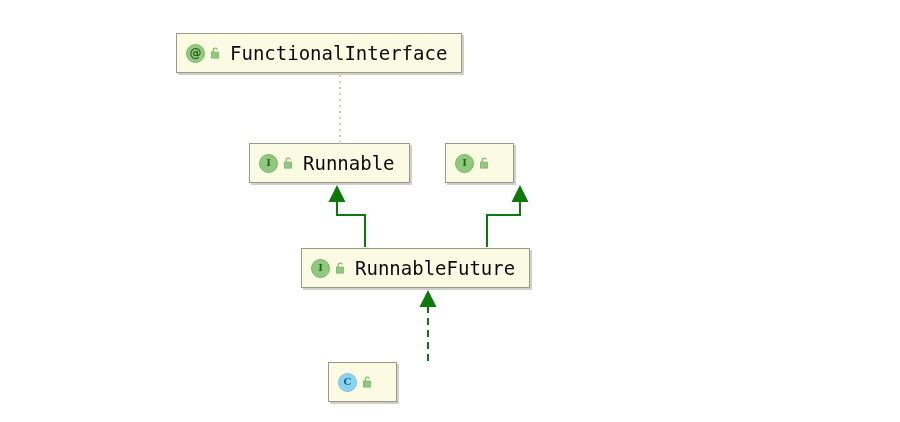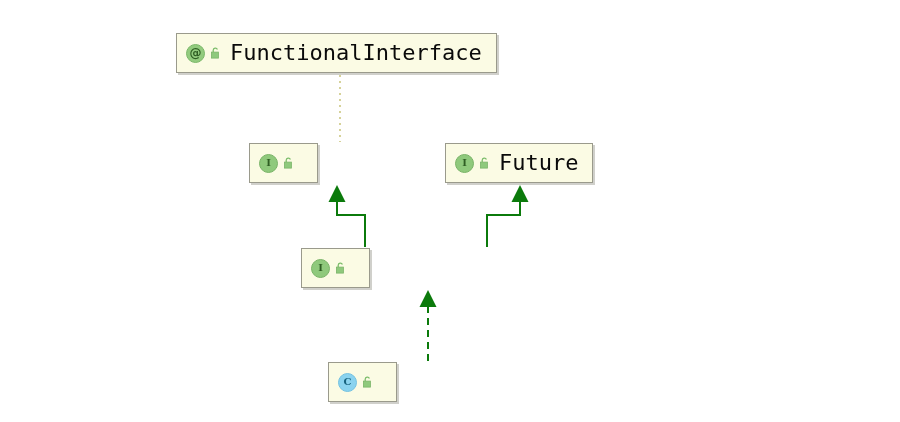--- a/index.html
+++ b/index.html
@@ -79,21 +79,21 @@
   .lock-icon {
     flex: 0 0 auto;
     width: 11px;
     height: 12px;
     margin-right: 9px;
     display: block;
   }
 
   .node-label {
     font-family: "DejaVu Sans Mono", "Liberation Mono", monospace;
-    font-size: 22px;
+    font-size: 19px;
     color: #0a0a0a;
     letter-spacing: 0px;
     line-height: 1;
   }
 
   
   #node-functionalinterface { left: 176px; top: 33px; }
   #node-runnable           { left: 249px; top: 143px; }
   #node-future             { left: 445px; top: 143px; }
   #node-runnablefuture     { left: 301px; top: 248px; }
@@ -131,37 +131,38 @@
     </svg>
     <span class="node-label">FunctionalInterface</span>
   </div>
 
   <div class="uml-node" id="node-runnable">
     <span class="node-icon kind-interface">I</span>
     <svg class="lock-icon" viewBox="0 0 11 12" xmlns="http://www.w3.org/2000/svg">
       <path d="M3.2 5.2 V3.2 a2.2 2.2 0 0 1 4.2 -0.7" fill="none" stroke="#7cbd6a" stroke-width="1.3"></path>
       <rect x="1.4" y="5.1" width="7" height="6" fill="#8fc97c" stroke="#7ab468" stroke-width="0.8"></rect>
     </svg>
+    <span class="node-label">Runnable</span>
   </div>
 
   <div class="uml-node" id="node-future">
     <span class="node-icon kind-interface">I</span>
     <svg class="lock-icon" viewBox="0 0 11 12" xmlns="http://www.w3.org/2000/svg">
       <path d="M3.2 5.2 V3.2 a2.2 2.2 0 0 1 4.2 -0.7" fill="none" stroke="#7cbd6a" stroke-width="1.3"></path>
       <rect x="1.4" y="5.1" width="7" height="6" fill="#8fc97c" stroke="#7ab468" stroke-width="0.8"></rect>
     </svg>
-    <span class="node-label">Future</span>
   </div>
 
   <div class="uml-node" id="node-runnablefuture">
     <span class="node-icon kind-interface">I</span>
     <svg class="lock-icon" viewBox="0 0 11 12" xmlns="http://www.w3.org/2000/svg">
       <path d="M3.2 5.2 V3.2 a2.2 2.2 0 0 1 4.2 -0.7" fill="none" stroke="#7cbd6a" stroke-width="1.3"></path>
       <rect x="1.4" y="5.1" width="7" height="6" fill="#8fc97c" stroke="#7ab468" stroke-width="0.8"></rect>
     </svg>
+    <span class="node-label">RunnableFuture</span>
   </div>
 
   <div class="uml-node" id="node-futuretask">
     <span class="node-icon kind-class">C</span>
     <svg class="lock-icon" viewBox="0 0 11 12" xmlns="http://www.w3.org/2000/svg">
       <path d="M3.2 5.2 V3.2 a2.2 2.2 0 0 1 4.2 -0.7" fill="none" stroke="#7cbd6a" stroke-width="1.3"></path>
       <rect x="1.4" y="5.1" width="7" height="6" fill="#8fc97c" stroke="#7ab468" stroke-width="0.8"></rect>
     </svg>
   </div>
 

